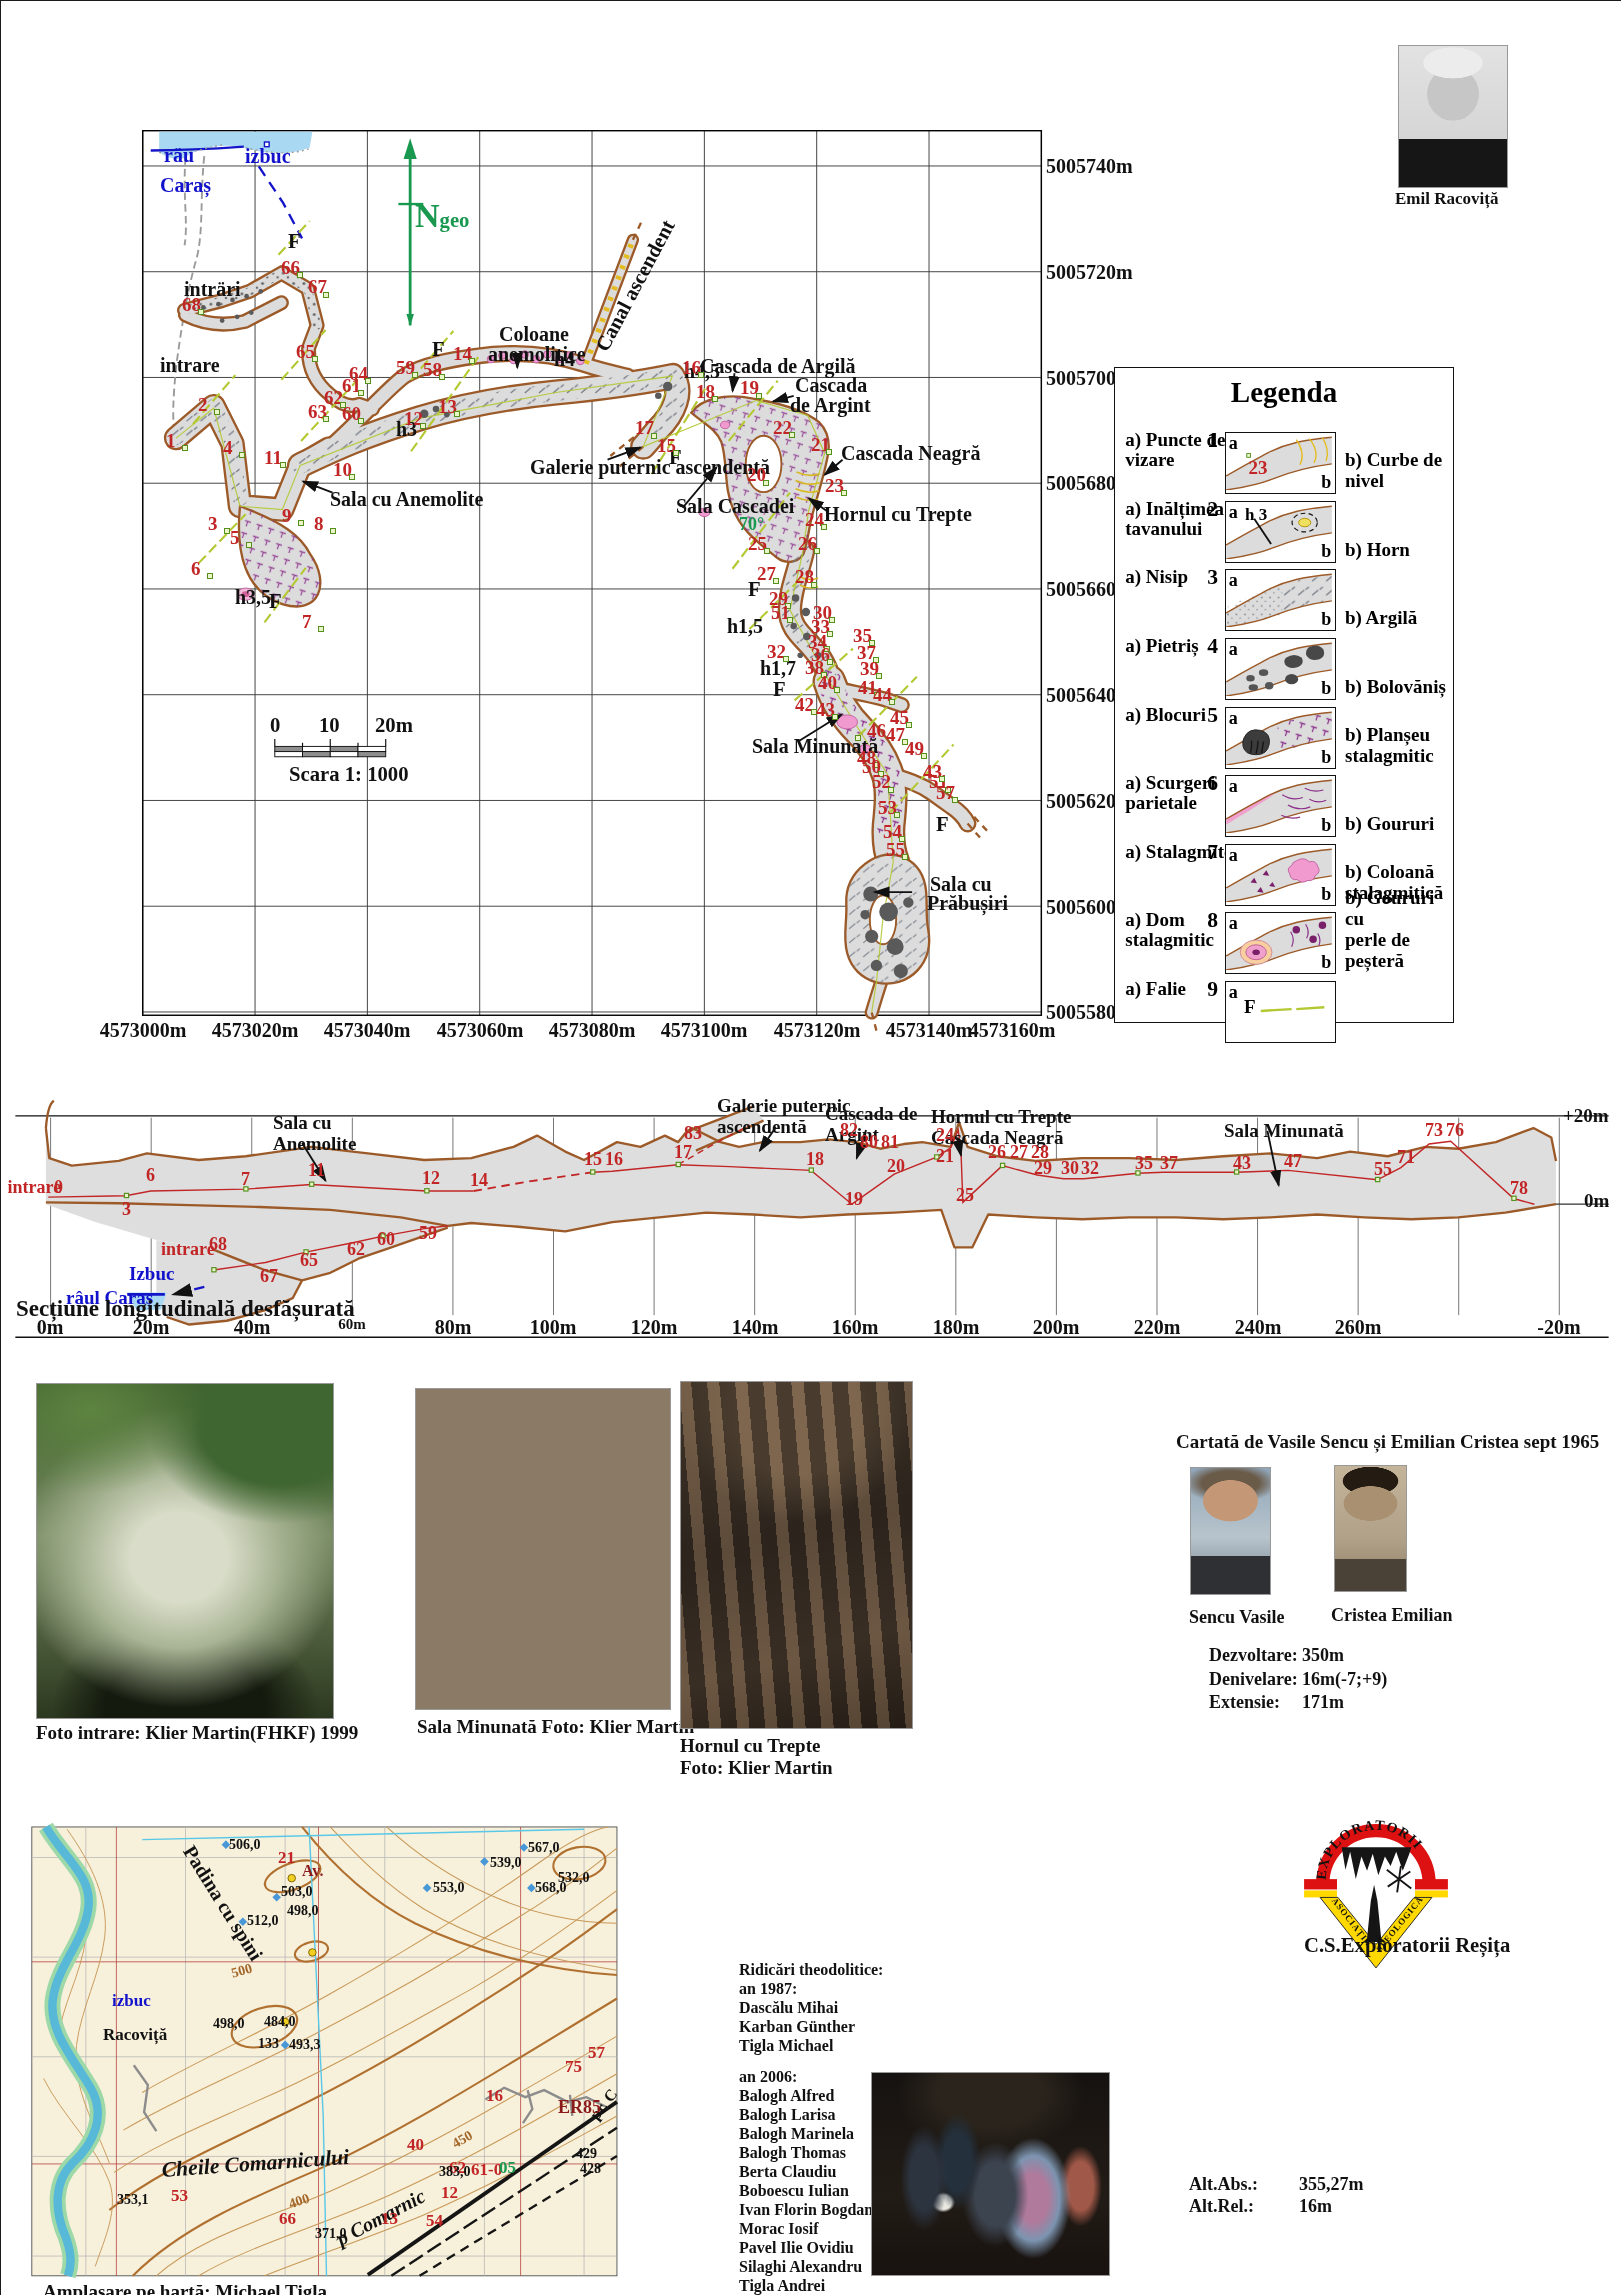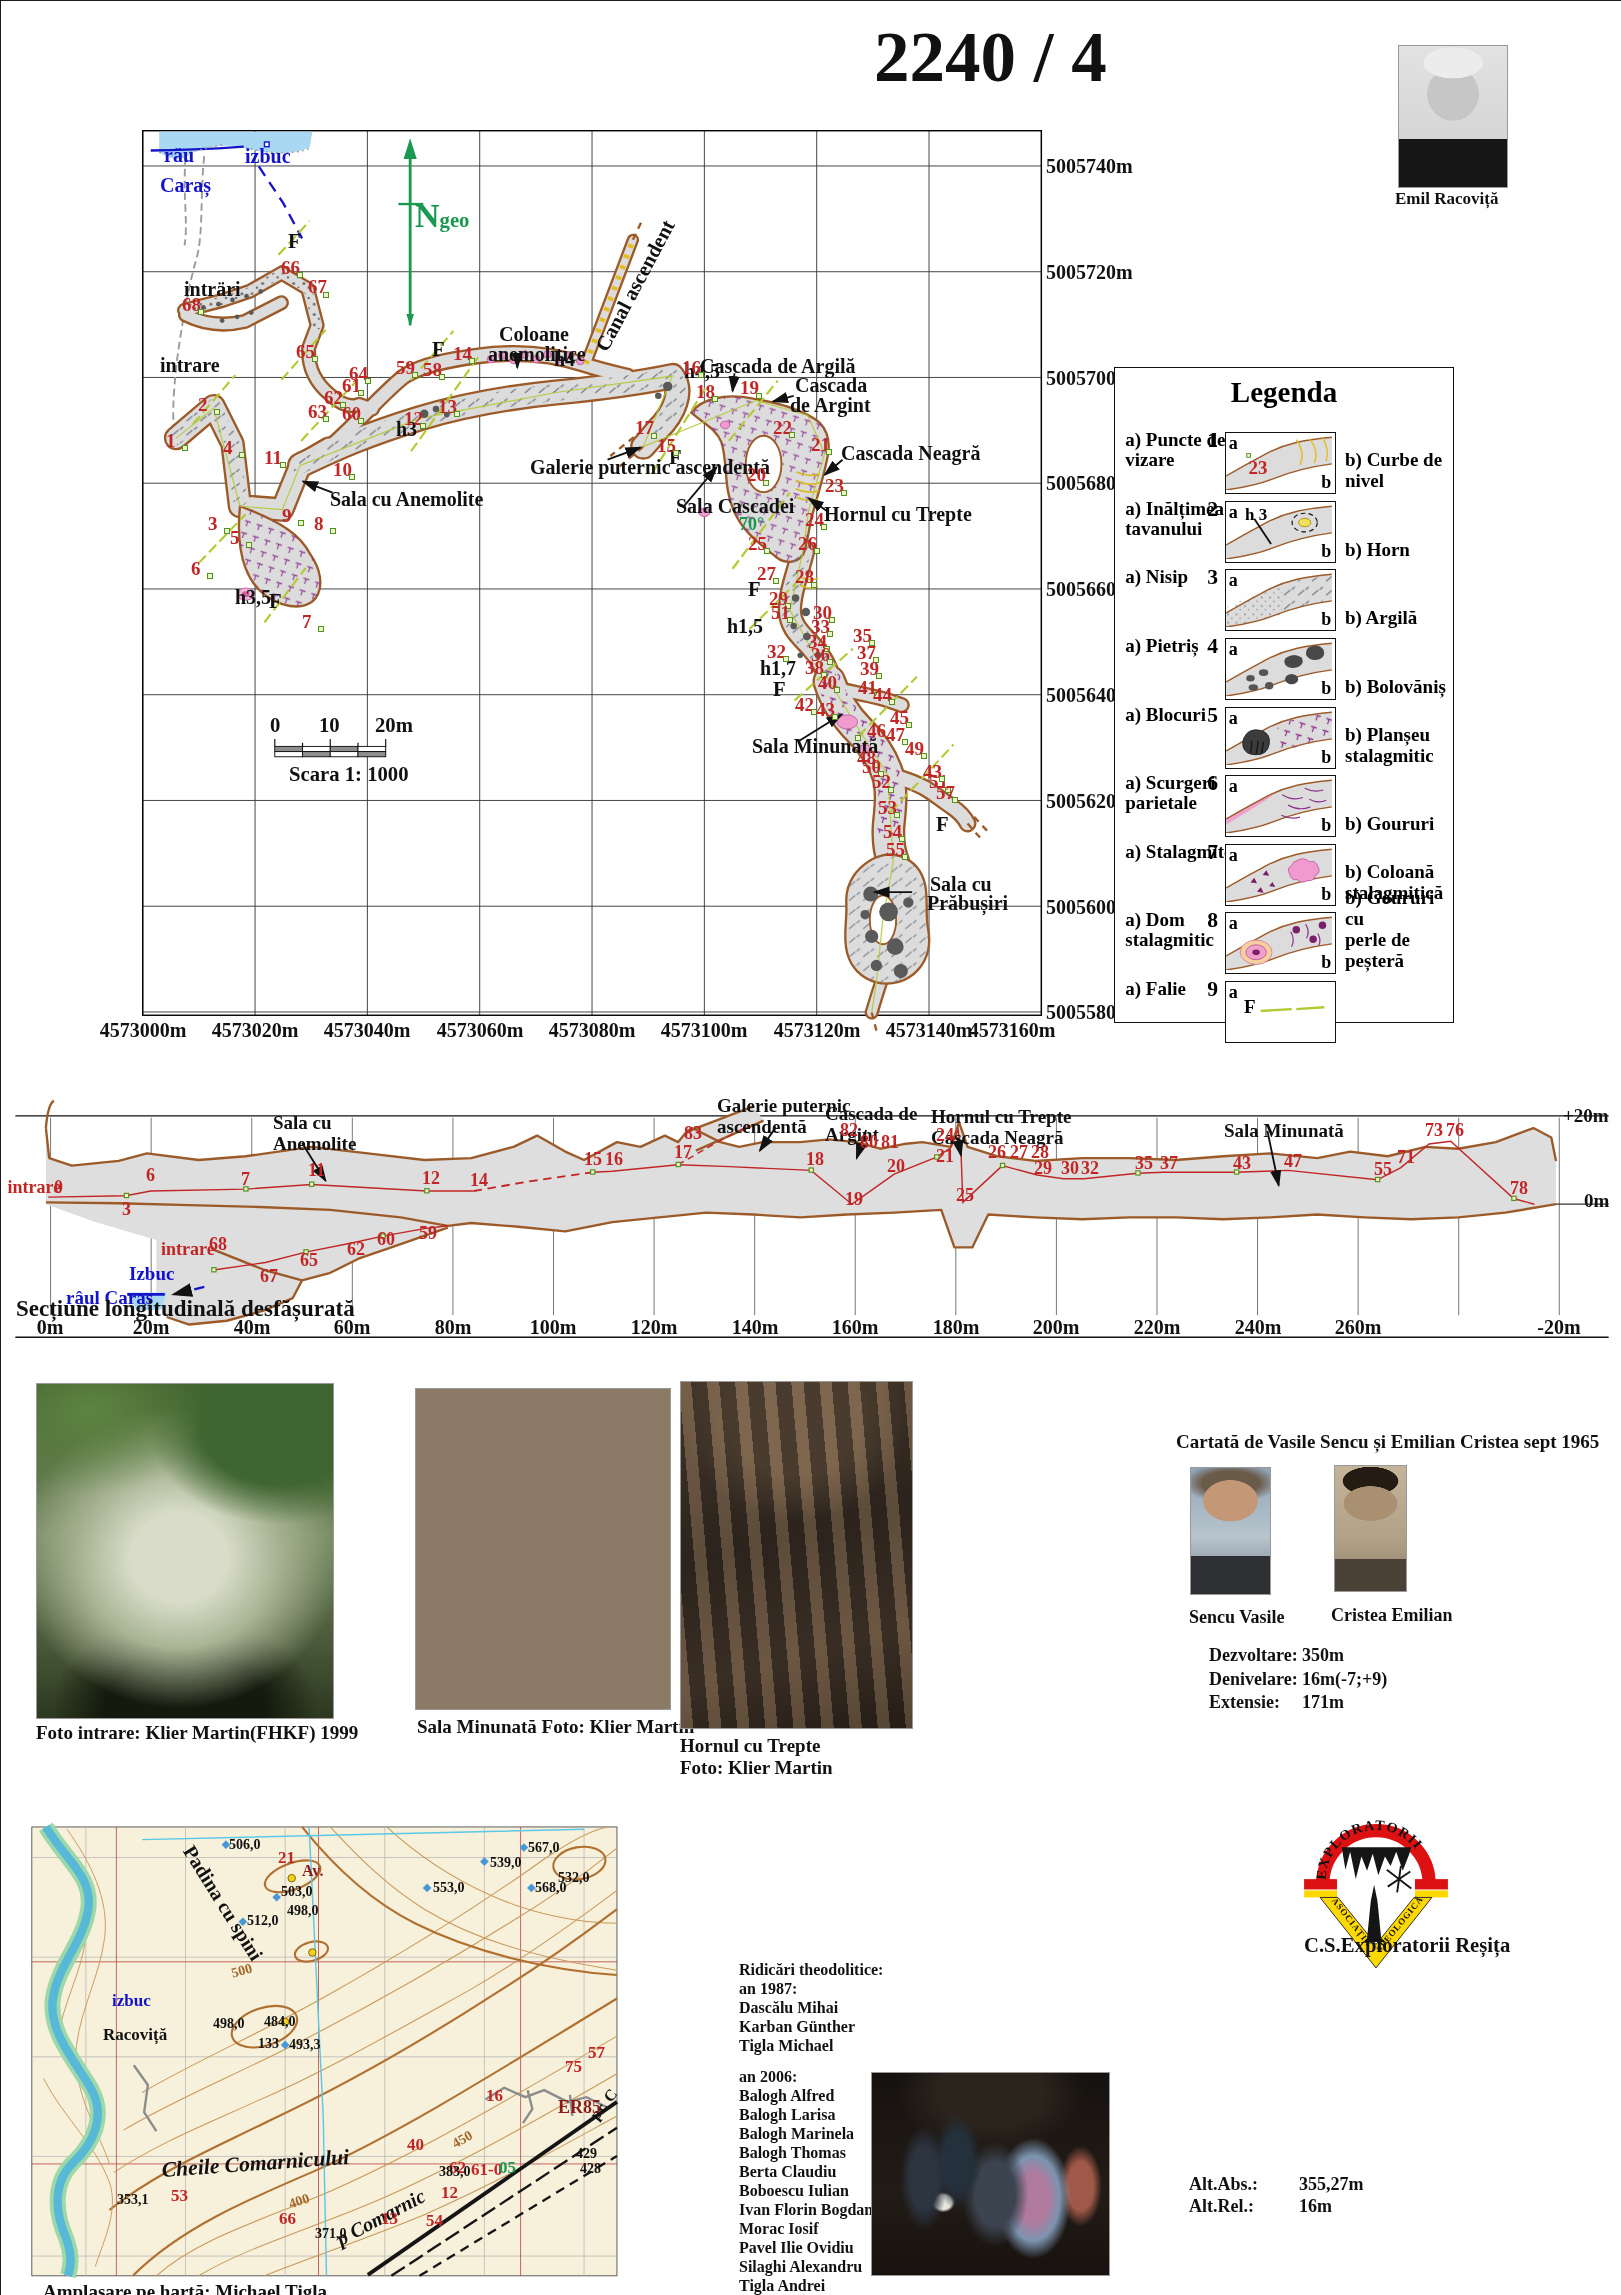--- a/index.html
+++ b/index.html
@@ -382,21 +382,20 @@
       </text>
       <text font-size="19" font-weight="bold" fill="#111" letter-spacing="2">
         <textPath href="#lgP2">ASOCIAȚIA</textPath>
       </text>
       <text font-size="19" font-weight="bold" fill="#111" letter-spacing="2">
         <textPath href="#lgP3">SPEOLOGICĂ</textPath>
       </text>
     </g>
   </svg>
 
-  <div class="lbl c-k" id="code">2240 / 4</div>
 
   <div class="photo" style="left:1397px;top:44px;width:108px;height:141px;background:
          radial-gradient(45% 18% at 50% 12%, #ececec 60%, transparent 62%),
          radial-gradient(38% 30% at 50% 34%, #c6c6c6 62%, transparent 64%),
          radial-gradient(20% 8% at 50% 47%, #8a8a8a 70%, transparent 72%),
          linear-gradient(0deg, #161616 0 34%, transparent 34%),
          linear-gradient(180deg,#e2e2e2,#cfcfcf);"></div>
   <div class="cap" style="left:1394px;top:188px;font-size:17px">Emil Racoviță</div>
 
   <div class="lbl c-g" style="left:414px;top:197px"><span style="font-size:34px">N</span><span style="font-size:20.7px">geo</span></div>
@@ -646,21 +645,21 @@
       <span class="lbl c-r" style="left: 160px; top: 1239px; font-size: 18px;">intrare</span>
       <span class="lbl c-r" style="left: 208px; top: 1234px; font-size: 18px;">68</span>
       <span class="lbl c-r" style="left: 259px; top: 1266px; font-size: 18px;">67</span>
       <span class="lbl c-r" style="left: 299px; top: 1250px; font-size: 18px;">65</span>
       <span class="lbl c-r" style="left: 346px; top: 1239px; font-size: 18px;">62</span>
       <span class="lbl c-r" style="left: 376px; top: 1229px; font-size: 18px;">60</span>
       <span class="lbl c-r" style="left: 418px; top: 1223px; font-size: 18px;">59</span>
       <span class="lbl c-k" style="left: 49px; top: 1316px; font-size: 20px; transform: translateX(-50%);">0m</span>
       <span class="lbl c-k" style="left: 150px; top: 1316px; font-size: 20px; transform: translateX(-50%);">20m</span>
       <span class="lbl c-k" style="left: 251px; top: 1316px; font-size: 20px; transform: translateX(-50%);">40m</span>
-      <span class="lbl c-k" style="left: 351px; top: 1316px; font-size: 20px; transform: translateX(-50%);">60m</span>
+      <span class="lbl c-k" style="left: 351px; top: 1316px; font-size: 15px; transform: translateX(-50%);">60m</span>
       <span class="lbl c-k" style="left: 452px; top: 1316px; font-size: 20px; transform: translateX(-50%);">80m</span>
       <span class="lbl c-k" style="left: 552px; top: 1316px; font-size: 20px; transform: translateX(-50%);">100m</span>
       <span class="lbl c-k" style="left: 653px; top: 1316px; font-size: 20px; transform: translateX(-50%);">120m</span>
       <span class="lbl c-k" style="left: 754px; top: 1316px; font-size: 20px; transform: translateX(-50%);">140m</span>
       <span class="lbl c-k" style="left: 854px; top: 1316px; font-size: 20px; transform: translateX(-50%);">160m</span>
       <span class="lbl c-k" style="left: 955px; top: 1316px; font-size: 20px; transform: translateX(-50%);">180m</span>
       <span class="lbl c-k" style="left: 1055px; top: 1316px; font-size: 20px; transform: translateX(-50%);">200m</span>
       <span class="lbl c-k" style="left: 1156px; top: 1316px; font-size: 20px; transform: translateX(-50%);">220m</span>
       <span class="lbl c-k" style="left: 1257px; top: 1316px; font-size: 20px; transform: translateX(-50%);">240m</span>
       <span class="lbl c-k" style="left: 1357px; top: 1316px; font-size: 20px; transform: translateX(-50%);">260m</span>

